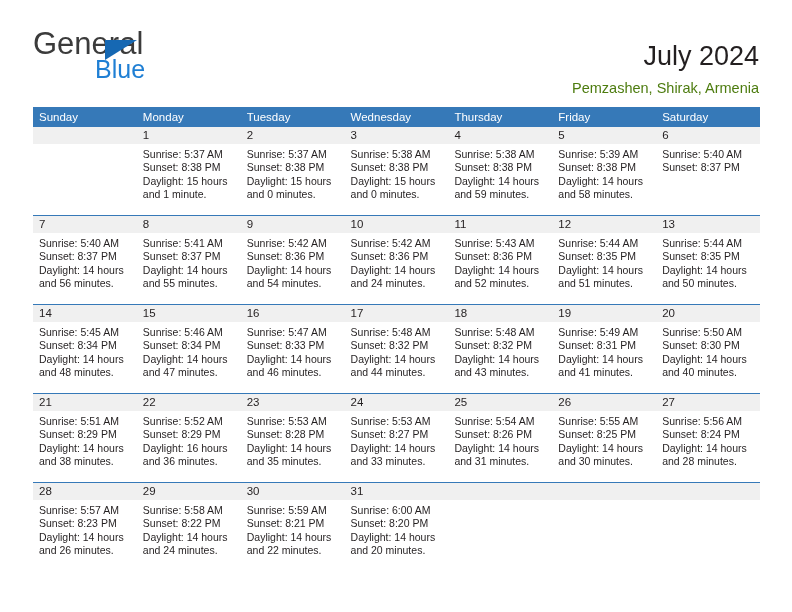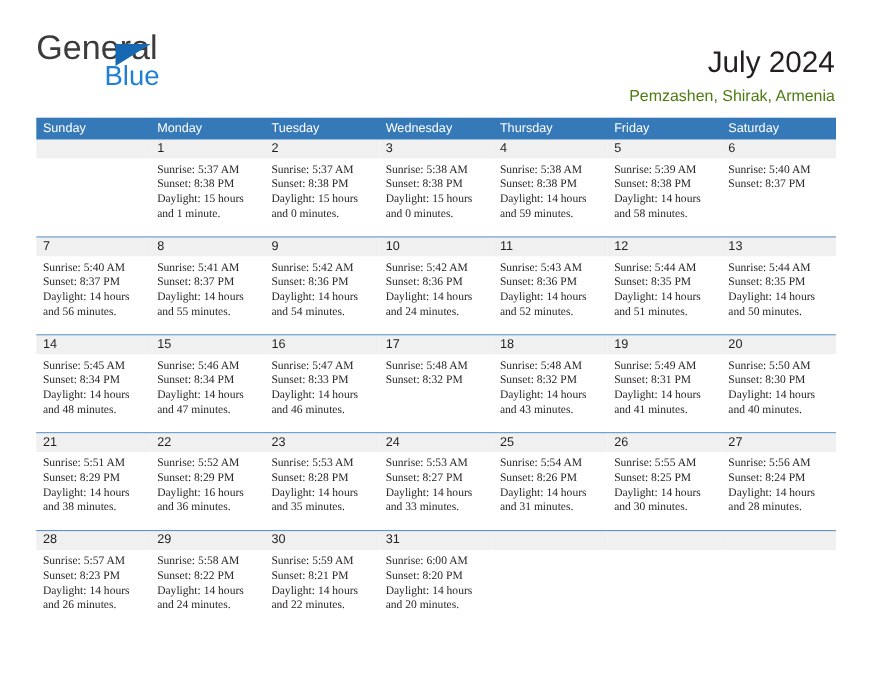--- a/index.html
+++ b/index.html
@@ -136,21 +136,20 @@
     box-sizing: border-box;
   }
   .day-cell.empty .day-number {
     background: #f0f0f0;
   }
   .day-body {
     padding: 4px 6px 6px 6px;
     font-size: 10.5px;
     line-height: 13.4px;
     color: #231f20;
-    font-family: Liberation Serif, serif;
   }
   .day-body div {
     white-space: nowrap;
   }
   .day-body .daylight {
     white-space: normal;
   }
 </style>
 </head>
 <body>
@@ -319,20 +318,21 @@
                 <div>Sunrise: 5:47 AM</div>
                 <div>Sunset: 8:33 PM</div>
                 <div class="daylight">Daylight: 14 hours and 46 minutes.</div>
               </div>
             </div>
             <div class="day-cell">
               <div class="day-number">17</div>
               <div class="day-body">
                 <div>Sunrise: 5:48 AM</div>
                 <div>Sunset: 8:32 PM</div>
+                <div class="daylight">Daylight: 14 hours and 44 minutes.</div>
               </div>
             </div>
             <div class="day-cell">
               <div class="day-number">18</div>
               <div class="day-body">
                 <div>Sunrise: 5:48 AM</div>
                 <div>Sunset: 8:32 PM</div>
                 <div class="daylight">Daylight: 14 hours and 43 minutes.</div>
               </div>
             </div>

